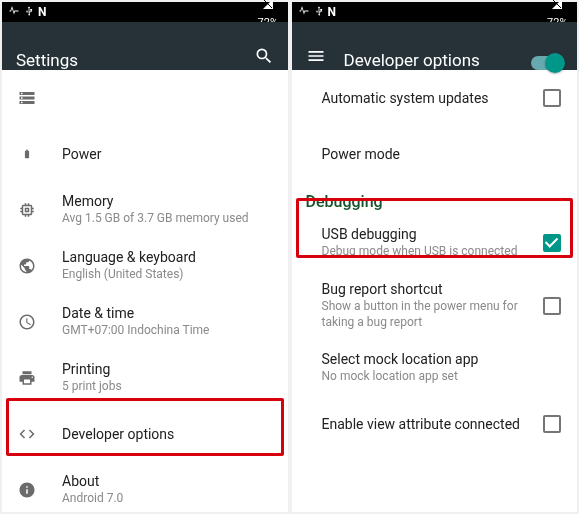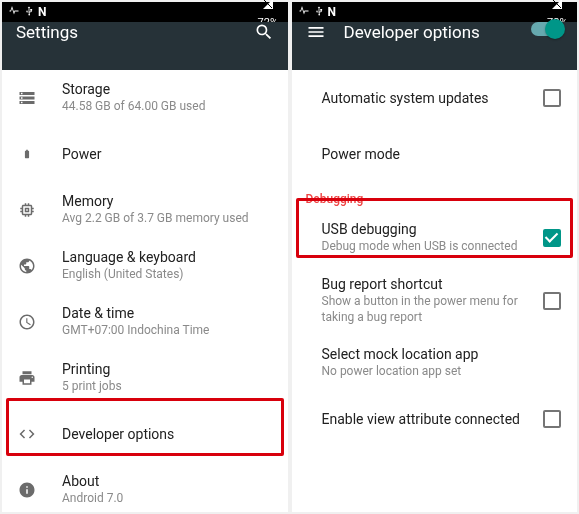--- a/index.html
+++ b/index.html
@@ -2,37 +2,37 @@
 <html><head>
 <meta charset="utf-8">
 <style>
   * { box-sizing: border-box; margin: 0; padding: 0; font-family: Roboto, Arial, sans-serif; }
   body { background: #f0f0f0; display: flex; gap: 4px; padding: 2px; }
   .phone { width: 286px; background: #fff; display: flex; flex-direction: column; height: 510px; position: relative; }
   .statusbar { background: #000; color: #fff; height: 20px; display: flex; align-items: center; font-size: 11px; padding: 0 6px; justify-content: space-between; }
   .statusbar .left { display: flex; gap: 4px; align-items: center; }
   .statusbar .right { display: flex; gap: 3px; align-items: center; flex-direction: column; }
   .statusbar svg { fill: #fff; }
-  .appbar { background: #263238; color: #fff; height: 48px; display: flex; align-items: flex-start; padding: 0 14px; gap: 18px; }
+  .appbar { background: #263238; color: #fff; height: 48px; display: flex; align-items: flex-end; padding: 0 14px; gap: 18px; }
   .appbar .title { font-size: 17px; font-weight: 400; flex: 1; }
   .appbar svg { fill: #fff; }
   .toggle { width: 32px; height: 14px; background: #66a9af; border-radius: 7px; position: relative; }
   .toggle::after { content: ""; position: absolute; right: -2px; top: -3px; width: 20px; height: 20px; background: #009688; border-radius: 50%; box-shadow: 0 1px 2px rgba(0,0,0,.3);}
   .list { flex: 1; overflow: hidden; background: #fff; }
   .row { display: flex; align-items: center; min-height: 56px; padding: 10px 16px 10px 14px; border-bottom: none; gap: 24px; }
   .row.noicon { padding-left: 30px; gap: 0; }
   .row .icon { width: 22px; display: flex; justify-content: center; color: #6b6b6b; }
   .row .icon svg { fill: #6b6b6b; }
   .row .txt { flex: 1; }
   .row .primary { font-size: 14px; color: #212121; }
   .row .secondary { font-size: 12px; color: #8a8a8a; margin-top: 2px; line-height: 1.3; }
   .checkbox { width: 18px; height: 18px; border: 2px solid #757575; border-radius: 2px; flex-shrink: 0; }
   .checkbox.checked { background: #009688; border-color: #009688; position: relative; }
   .checkbox.checked::after { content: ""; position: absolute; left: 3px; top: -1px; width: 5px; height: 10px; border: solid #fff; border-width: 0 2px 2px 0; transform: rotate(45deg); }
-  .section-label { font-size: 12px; color: #ef4444; padding: 10px 14px 4px; font-weight: 500; }
+  .section-label { font-size: 16px; color: #14532d; padding: 10px 14px 4px; font-weight: 500; }
   .hl { position: absolute; border: 3px solid #d8000c; border-radius: 2px; pointer-events: none; }
   .hl1 { left: 4px; right: 4px; top: 396px; height: 58px; }
   .hl2 { left: 4px; right: 4px; top: 196px; height: 60px; }
 </style>
 </head>
 <body>
 
 <div class="phone">
   <div class="statusbar">
     <div class="left">
@@ -70,44 +70,40 @@
           <path d="M15.5 14h-.79l-.28-.27A6.471 6.471 0 0016 9.5 6.5 6.5 0 109.5 16c1.61 0 3.09-.59 4.23-1.57l.27.28v.79l5 4.99L20.49 19l-4.99-5zm-6 0C7.01 14 5 11.99 5 9.5S7.01 5 9.5 5 14 7.01 14 9.5 11.99 14 9.5 14z"></path>
         </svg></span>
   </div>
   <div class="list">
     <div class="row">
       <span class="icon">
           <svg width="18" height="18" viewBox="0 0 24 24">
             <path d="M2 20h20v-4H2v4zm2-3h2v2H4v-2zM2 4v4h20V4H2zm4 3H4V5h2v2zm-4 7h20v-4H2v4zm2-3h2v2H4v-2z"></path>
           </svg>
         </span>
-      <div class="txt">
-          <div class="primary">Storage</div>
-          <div class="secondary">44.58 GB of 64.00 GB used</div>
-        </div>
     </div>
     <div class="row">
       <span class="icon">
           <svg width="10" height="18" viewBox="0 0 24 24">
             <path d="M15.67 4H14V2h-4v2H8.33C7.6 4 7 4.6 7 5.33v15.33C7 21.4 7.6 22 8.33 22h7.33c.74 0 1.34-.6 1.34-1.33V5.33C17 4.6 16.4 4 15.67 4z"></path>
           </svg>
         </span>
       <div class="txt">
           <div class="primary">Power</div>
         </div>
     </div>
     <div class="row">
       <span class="icon">
           <svg width="18" height="18" viewBox="0 0 24 24">
             <path d="M15 9H9v6h6V9zm-2 4h-2v-2h2v2zm8-2V9h-2V7c0-1.1-.9-2-2-2h-2V3h-2v2h-2V3H9v2H7c-1.1 0-2 .9-2 2v2H3v2h2v2H3v2h2v2c0 1.1.9 2 2 2h2v2h2v-2h2v2h2v-2h2c1.1 0 2-.9 2-2v-2h2v-2h-2v-2h2zm-4 6H7V7h10v10z"></path>
           </svg>
         </span>
       <div class="txt">
           <div class="primary">Memory</div>
-          <div class="secondary">Avg 2.2 GB of 3.7 GB memory used</div>
+          <div class="secondary">Avg 1.5 GB of 3.7 GB memory used</div>
         </div>
     </div>
     <div class="row">
       <span class="icon">
           <svg width="18" height="18" viewBox="0 0 24 24">
             <path d="M12 2C6.48 2 2 6.48 2 12s4.48 10 10 10 10-4.48 10-10S17.52 2 12 2zm-1 17.93c-3.95-.49-7-3.85-7-7.93 0-.62.08-1.21.21-1.79L9 15v1c0 1.1.9 2 2 2v1.93zm6.9-2.54c-.26-.81-1-1.39-1.9-1.39h-1v-3c0-.55-.45-1-1-1H8v-2h2c.55 0 1-.45 1-1V7h2c1.1 0 2-.9 2-2v-.41c2.93 1.19 5 4.06 5 7.41 0 2.08-.8 3.97-2.1 5.39z"></path>
           </svg>
         </span>
       <div class="txt">
           <div class="primary">Language &amp; keyboard</div>
@@ -222,21 +218,21 @@
     <div class="row noicon">
       <div class="txt">
           <div class="primary">Bug report shortcut</div>
           <div class="secondary">Show a button in the power menu for taking a bug report</div>
         </div>
       <div class="checkbox"></div>
     </div>
     <div class="row noicon">
       <div class="txt">
           <div class="primary">Select mock location app</div>
-          <div class="secondary">No power location app set</div>
+          <div class="secondary">No mock location app set</div>
         </div>
     </div>
     <div class="row noicon">
       <div class="txt">
           <div class="primary">Enable view attribute connected</div>
         </div>
       <div class="checkbox"></div>
     </div>
     <div class="row noicon" style="min-height:40px;padding-bottom:0">
       

